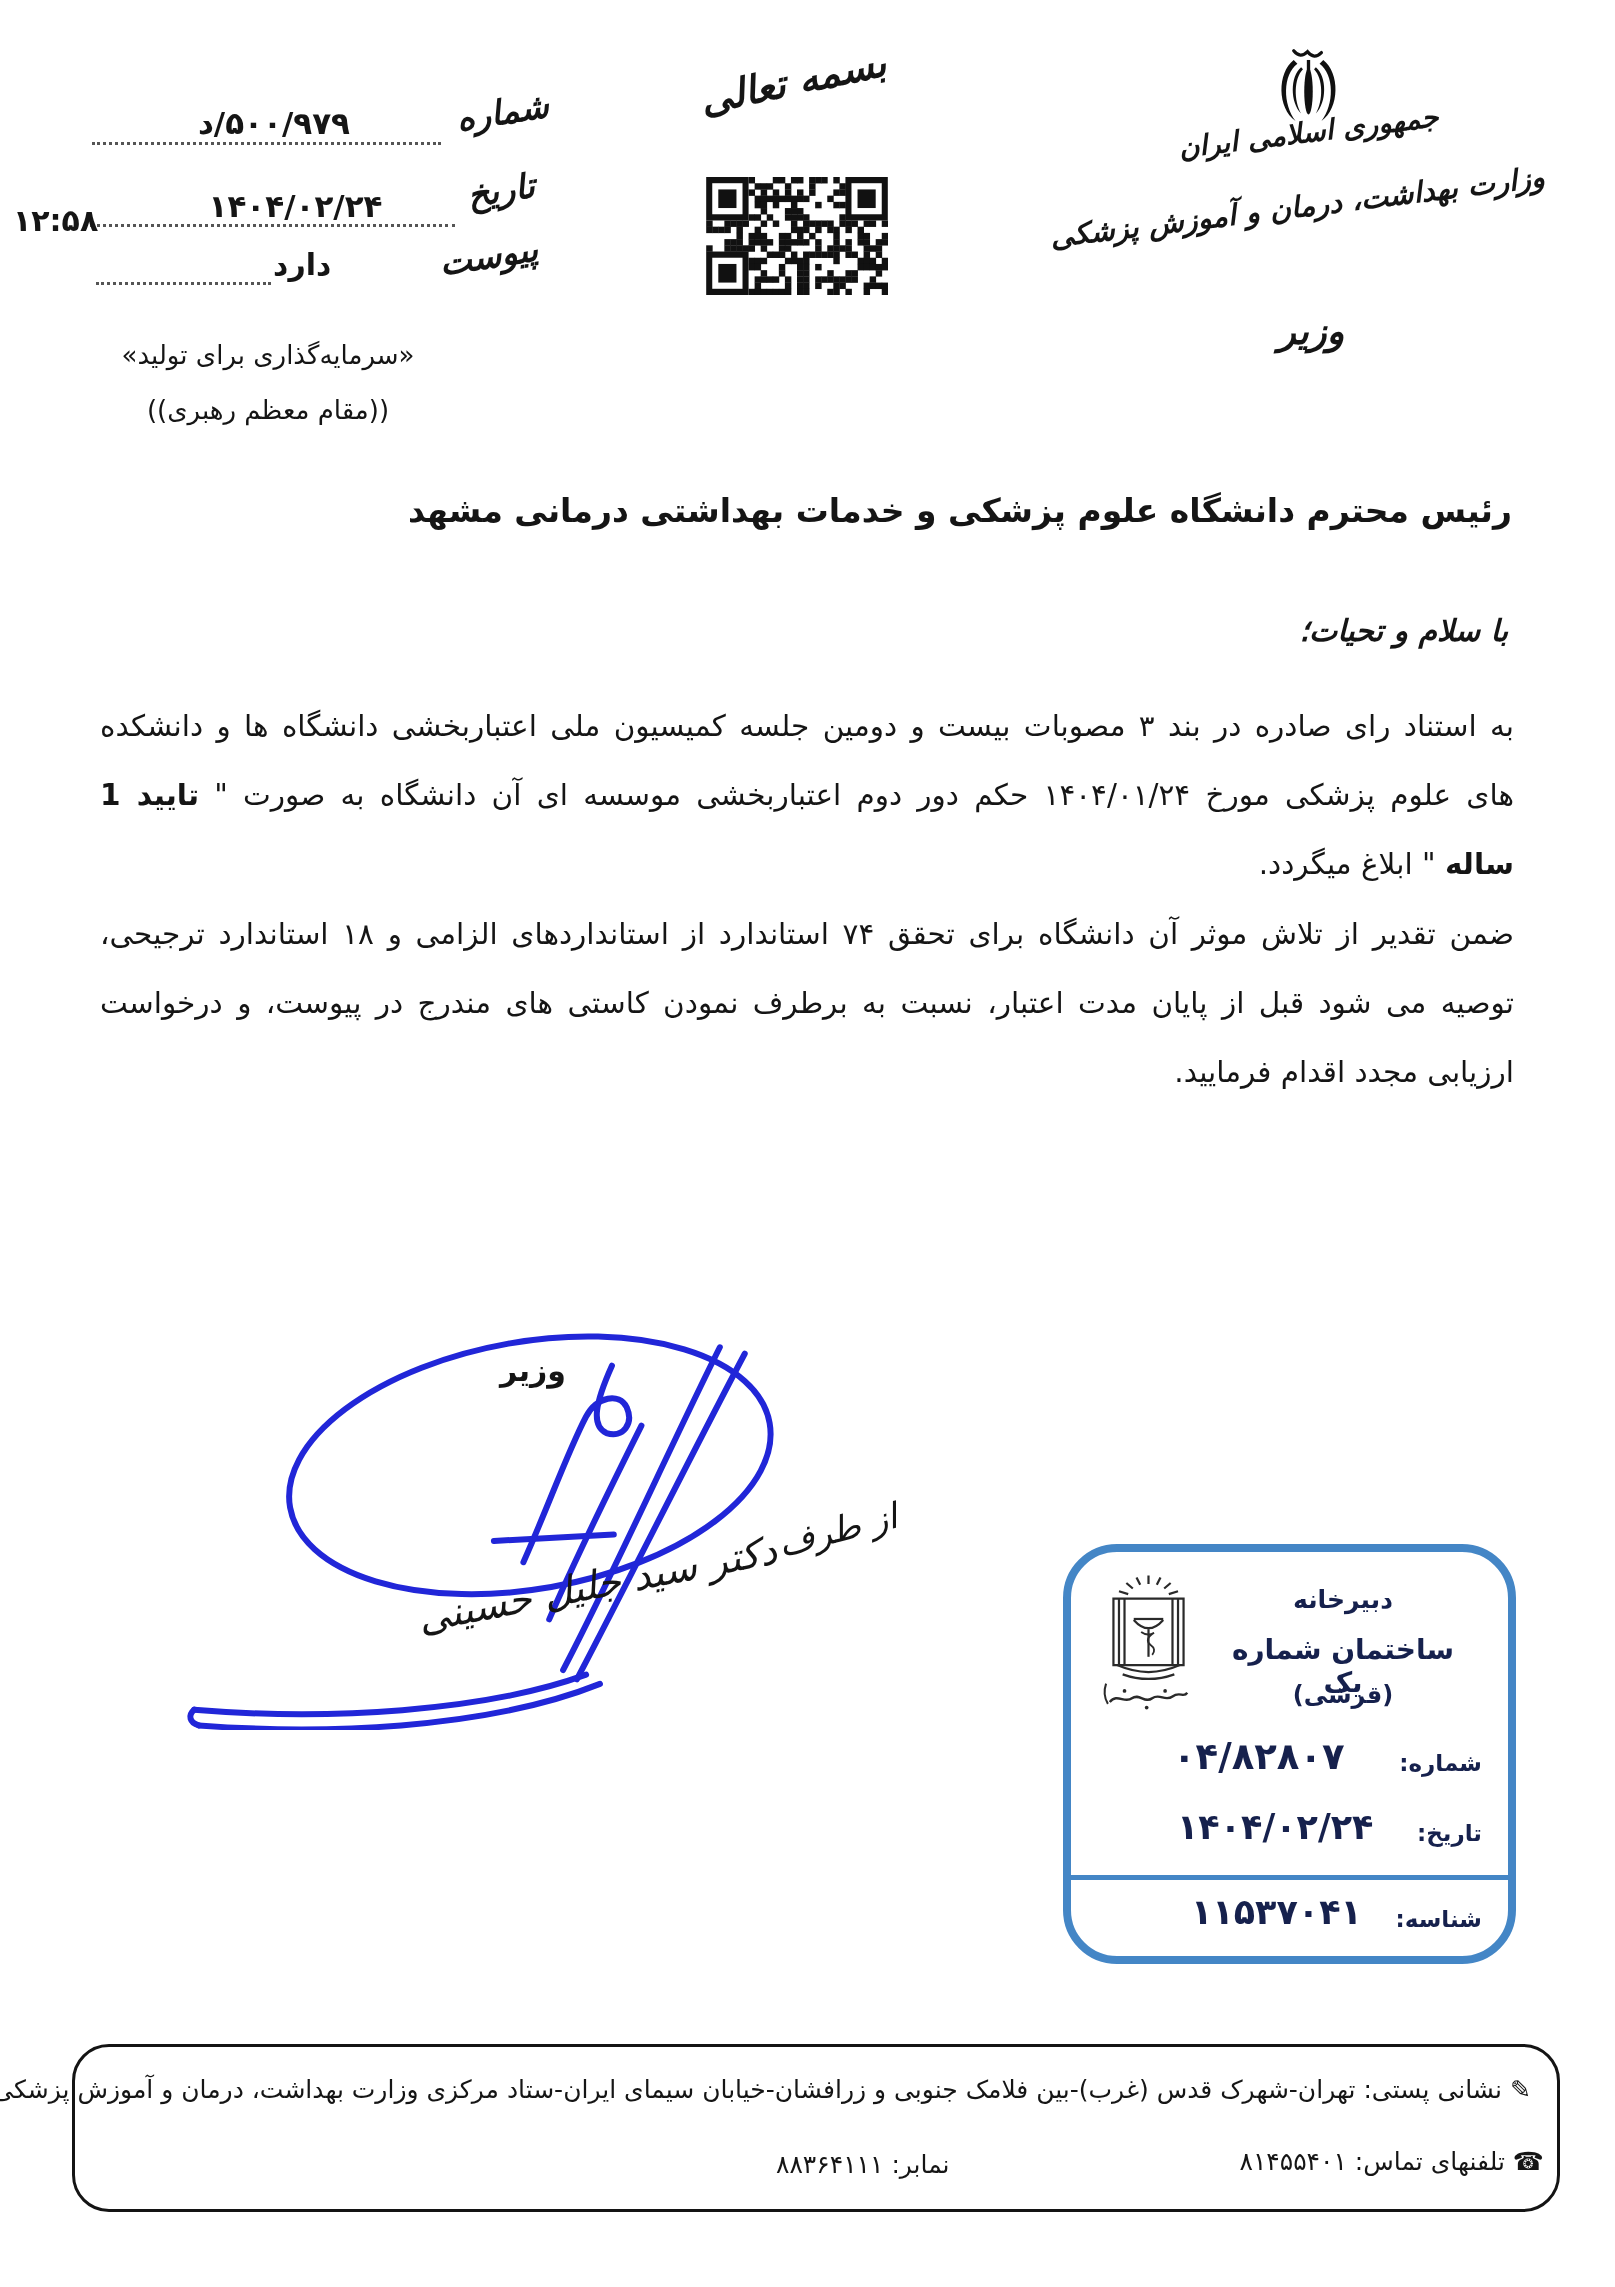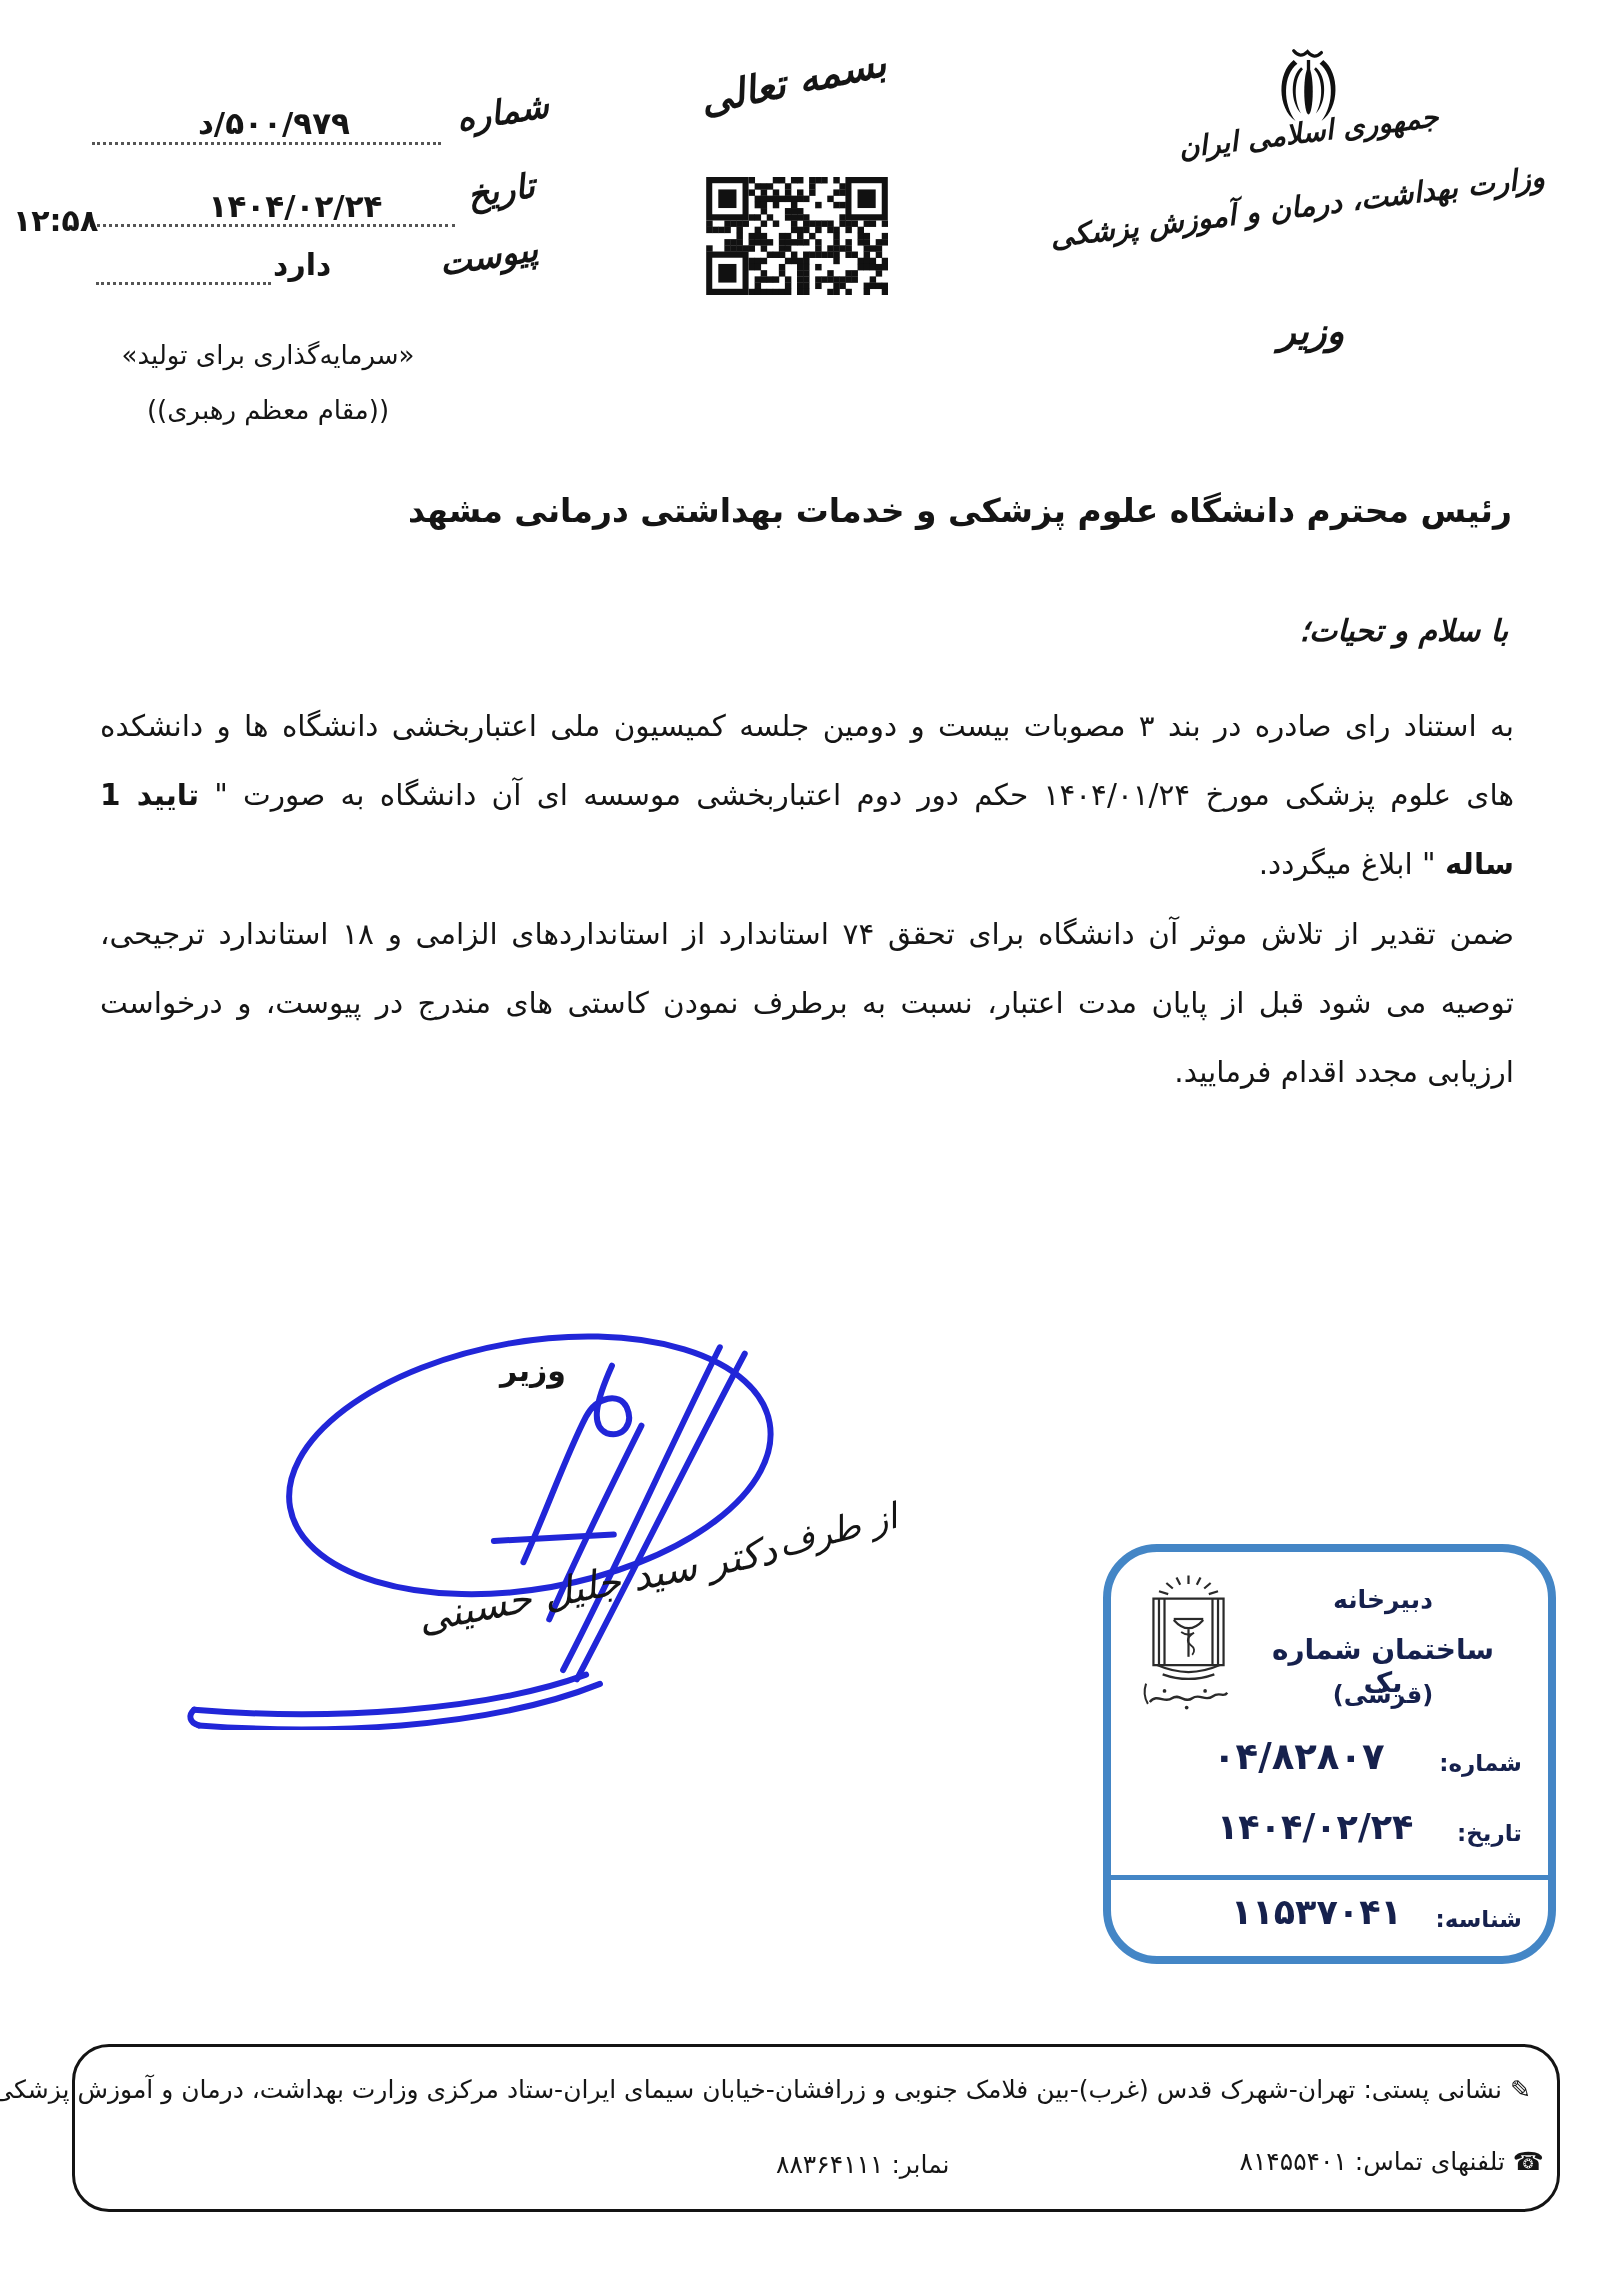--- a/index.html
+++ b/index.html
@@ -383,21 +383,21 @@
         <path d="M455,400 C330,450 150,455 20,445"></path>
         <path d="M15,428 C8,434 10,442 20,445"></path>
         <path d="M340,245 L470,238"></path>
       </g>
     </svg>
   </div>
 
   <div class="abs" id="onbehalf">از طرف</div>
   <div class="abs" id="delegate">دکتر سید جلیل حسینی</div>
 
-  <div class="abs" id="stamp" style="border: 8.3px solid rgb(68, 134, 198); color: rgb(22, 33, 77); margin-left: 40px;">
+  <div class="abs" id="stamp" style="border: 8.3px solid rgb(68, 134, 198); color: rgb(22, 33, 77);">
     <div class="s-abs" id="stamp-logo">
       <svg width="111" height="155" viewBox="0 0 120 168" xmlns="http://www.w3.org/2000/svg">
         <g fill="none" stroke="#2a2a2a" stroke-width="2.4">
           <path d="M60,5 v9 M47,7 l4,8 M73,7 l-4,8 M36,13 l7,6 M84,13 l-7,6 M28,22 l10,3 M92,22 l-10,3"></path>
           <path d="M22,30 h76 v72 h-76 z"></path>
           <path d="M28,30 v72 M34,30 v72 M86,30 v72 M92,30 v72"></path>
           <path d="M44,52 h32"></path>
           <path d="M44,53 q16,18 32,0"></path>
           <path d="M60,63 v30"></path>
           <path d="M52,66 q7,5 14,1 q-11,7 -4,13 q7,5 2,11" stroke-width="2"></path>

